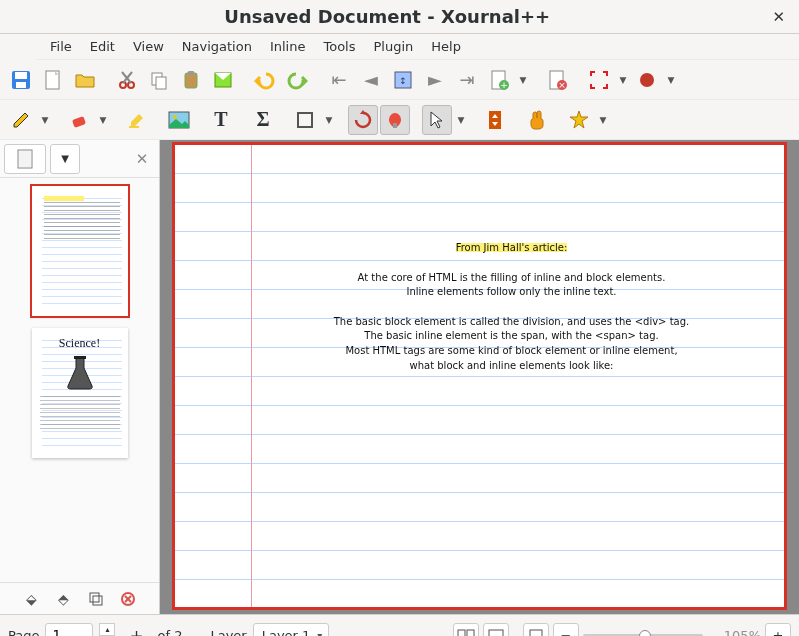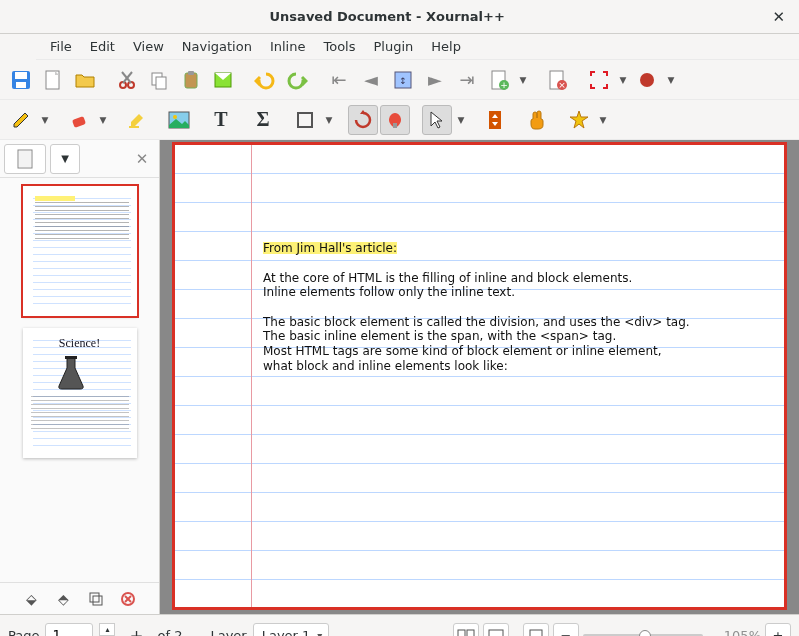--- a/index.html
+++ b/index.html
@@ -1,48 +1,48 @@
 <!DOCTYPE html>
 <html><head>
 <meta charset="utf-8">
 <style>
 * { box-sizing: border-box; margin: 0; padding: 0; font-family: "DejaVu Sans", Arial, sans-serif; }
 body { background: #f6f5f4; width: 799px; height: 636px; overflow: hidden; font-size: 13px; color: #2e3436; }
 .titlebar { height: 34px; background: #f6f5f4; border-bottom: 1px solid #d0cfcc; display: flex; align-items: center; padding: 0 8px; }
-.titlebar .title { flex: 1; text-align: center; font-weight: bold; font-size: 13px; }
+.titlebar .title { flex: 1; text-align: center; font-weight: bold; font-size: 18px; }
 .titlebar .close { font-size: 15px; cursor: pointer; padding: 2px 6px; }
 .menubar { height: 26px; display: flex; align-items: center; padding: 0 6px; gap: 2px; border-bottom: 1px solid #eaeaea; margin-left: 36px; }
 .menubar .menu { padding: 3px 8px; cursor: pointer; font-size: 13px; }
 .toolbar { height: 40px; display: flex; align-items: center; padding: 0 6px; gap: 2px; border-bottom: 1px solid #eaeaea; }
 .toolbar .sep { width: 8px; }
 .tool { width: 30px; height: 30px; display: flex; align-items: center; justify-content: center; cursor: pointer; border-radius: 3px; }
 .dd { width: 14px; font-size: 9px; color: #555; cursor: pointer; text-align: center; }
 .icon { font-size: 18px; }
 .main { display: flex; height: 474px; }
 .sidepanel { width: 160px; border-right: 1px solid #d0cfcc; display: flex; flex-direction: column; background: #fafafa; }
 .sidectl { height: 38px; display: flex; align-items: center; padding: 4px; gap: 4px; border-bottom: 1px solid #e0e0e0; }
 .sidectl .pagebtn { width: 42px; height: 30px; border: 1px solid #ccc; border-radius: 3px; display: flex; align-items: center; justify-content: center; background: #fff; cursor: pointer; }
 .sidectl .ddbtn { width: 30px; height: 30px; border: 1px solid #ccc; border-radius: 3px; display: flex; align-items: center; justify-content: center; background: #fff; cursor: pointer; font-size: 10px; }
 .sidectl .closep { width: 26px; height: 26px; display: flex; align-items: center; justify-content: center; cursor: pointer; color: #888; font-size: 15px; margin-left: auto; }
 .thumbs { flex: 1; overflow: auto; padding: 8px; }
-.thumb { width: 114px; height: 130px; margin: 0 auto 12px auto; background: #fff; box-shadow: 0 1px 3px rgba(0,0,0,.25); position: relative; cursor: pointer; }
+.thumb { width: 96px; height: 130px; margin: 0 auto 12px auto; background: #fff; box-shadow: 0 1px 3px rgba(0,0,0,.25); position: relative; cursor: pointer; }
 .thumb.sel { outline: 2px solid #d93025; }
 .thumb .mini { position: absolute; inset: 6px 6px 6px 10px; background: repeating-linear-gradient(to bottom, #fff 0 6px, #cfe2ff 6px 7px); }
 .thumb .mini .t-hl { position:absolute; top:4px; left:2px; width:40px; height:5px; background:#fff176; }
 .thumb .mini .t-txt { position:absolute; top:10px; left:2px; right:2px; height:40px; background: repeating-linear-gradient(to bottom, #444 0 1px, transparent 1px 4px); opacity:.4; }
 .thumb2 .sci { position:absolute; top:8px; left:0; right:0; text-align:center; font-family: "Comic Sans MS", cursive; font-size:12px; color:#112; }
 .thumb2 .flask { position:absolute; top:28px; left:32px; width:32px; height:34px; }
 .thumb2 .ttxt { position:absolute; top:68px; left:8px; right:8px; height:34px; background: repeating-linear-gradient(to bottom, #555 0 1px, transparent 1px 4px); opacity:.35; }
 .sidebtm { height: 32px; border-top: 1px solid #e0e0e0; display:flex; align-items:center; justify-content:center; gap:8px; }
 .sidebtm .sb { width:24px; height:24px; display:flex; align-items:center; justify-content:center; cursor:pointer; }
 .canvas-wrap { flex:1; position:relative; background:#888; overflow:hidden; }
 .page { position:absolute; top:2px; left:12px; right:12px; bottom:4px; background:#fff; border:3px solid #d93025; }
 .ruled { position:absolute; inset:0; background: repeating-linear-gradient(to bottom, #fff 0 28px, #bcd7ff 28px 29px); }
 .margin { position:absolute; top:0; bottom:0; left:76px; width:1px; background:#e89aa2; }
-.content { position:absolute; top:96px; left:88px; right:24px; color:#111; font-family:"Comic Sans MS", "Segoe Script", cursive; font-size:12px; line-height:14.6px; }
+.content { position:absolute; top:96px; left:88px; right:24px; color:#111; font-family:"Comic Sans MS", "Segoe Script", cursive; font-size:10px; line-height:14.6px;text-align:center; }
 .hl { background: linear-gradient(transparent 10%, #fdf176 10%, #fdf176 90%, transparent 90%); }
 .content p { margin-bottom:0; white-space: pre; }
 .content .para { margin-top:15px; }
 .statusbar { height:42px; border-top:1px solid #d0cfcc; display:flex; align-items:center; padding:0 8px; gap:6px; background:#f6f5f4; }
 .statusbar input[type=text] { width:48px; height:26px; border:1px solid #ccc; border-radius:3px; padding:0 6px; background:#fff; }
 .spin { display:flex; flex-direction:column; }
 .spin .s { width:16px; height:13px; border:1px solid #ccc; background:#fff; font-size:8px; display:flex; align-items:center; justify-content:center; cursor:pointer; }
 .plus { width:30px; height:30px; display:flex; align-items:center; justify-content:center; border:1px solid transparent; cursor:pointer; font-size:20px; }
 .layer-sel { height:26px; border:1px solid #ccc; border-radius:3px; background:#fff; padding:0 18px 0 8px; display:flex; align-items:center; cursor:pointer; position:relative; }
 .layer-sel::after { content:"▾"; position:absolute; right:6px; font-size:10px; color:#555; }

